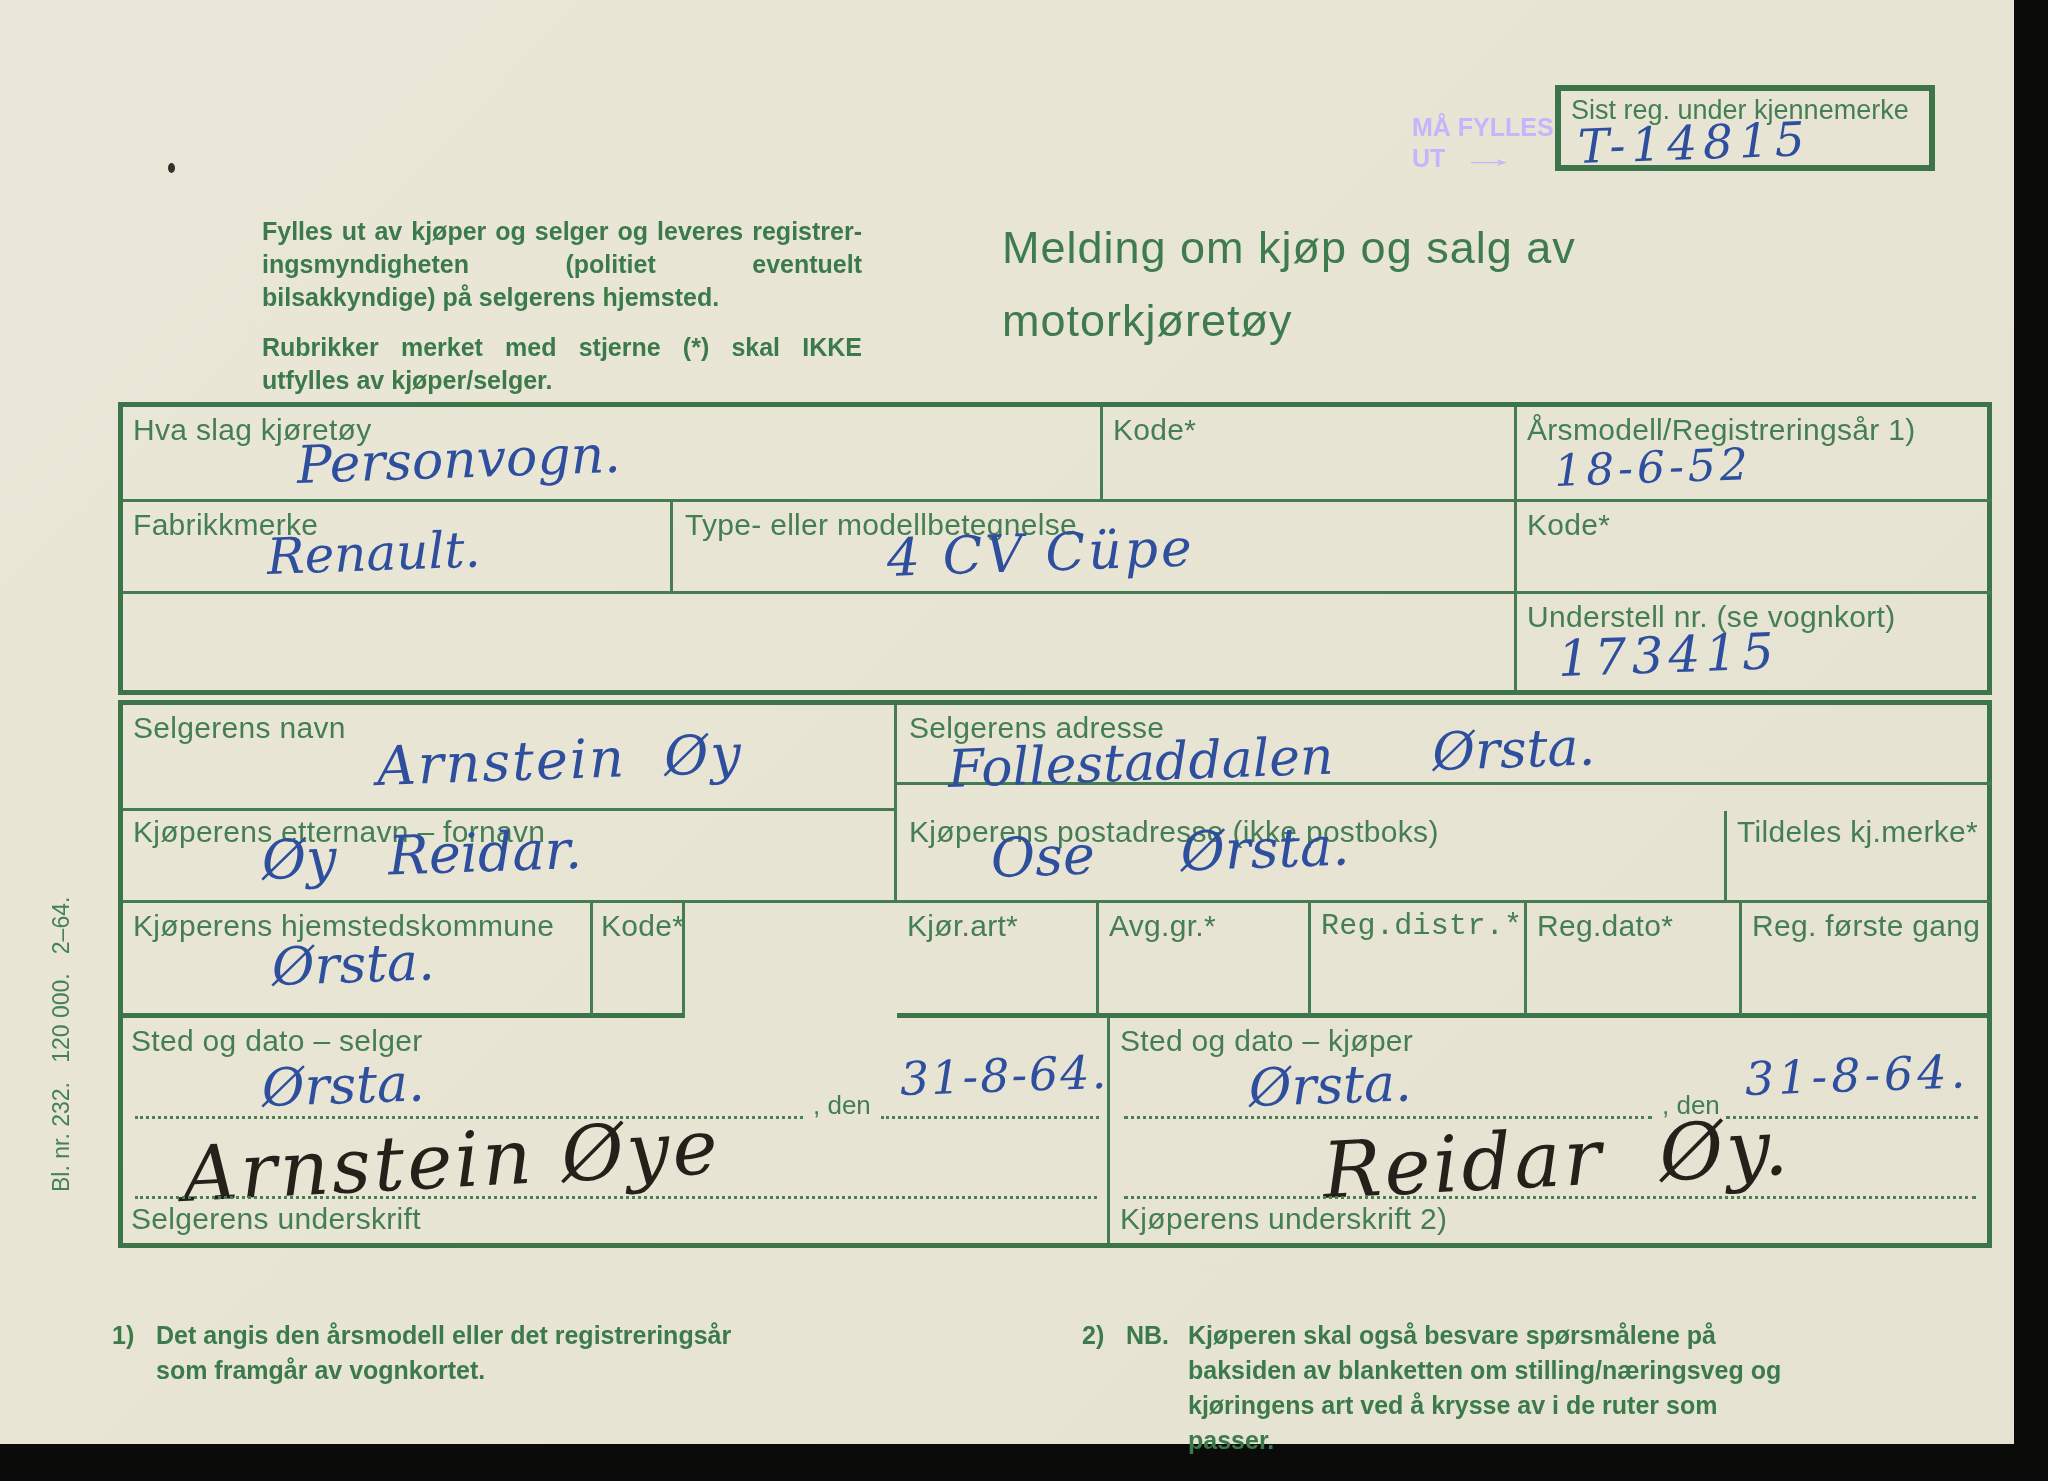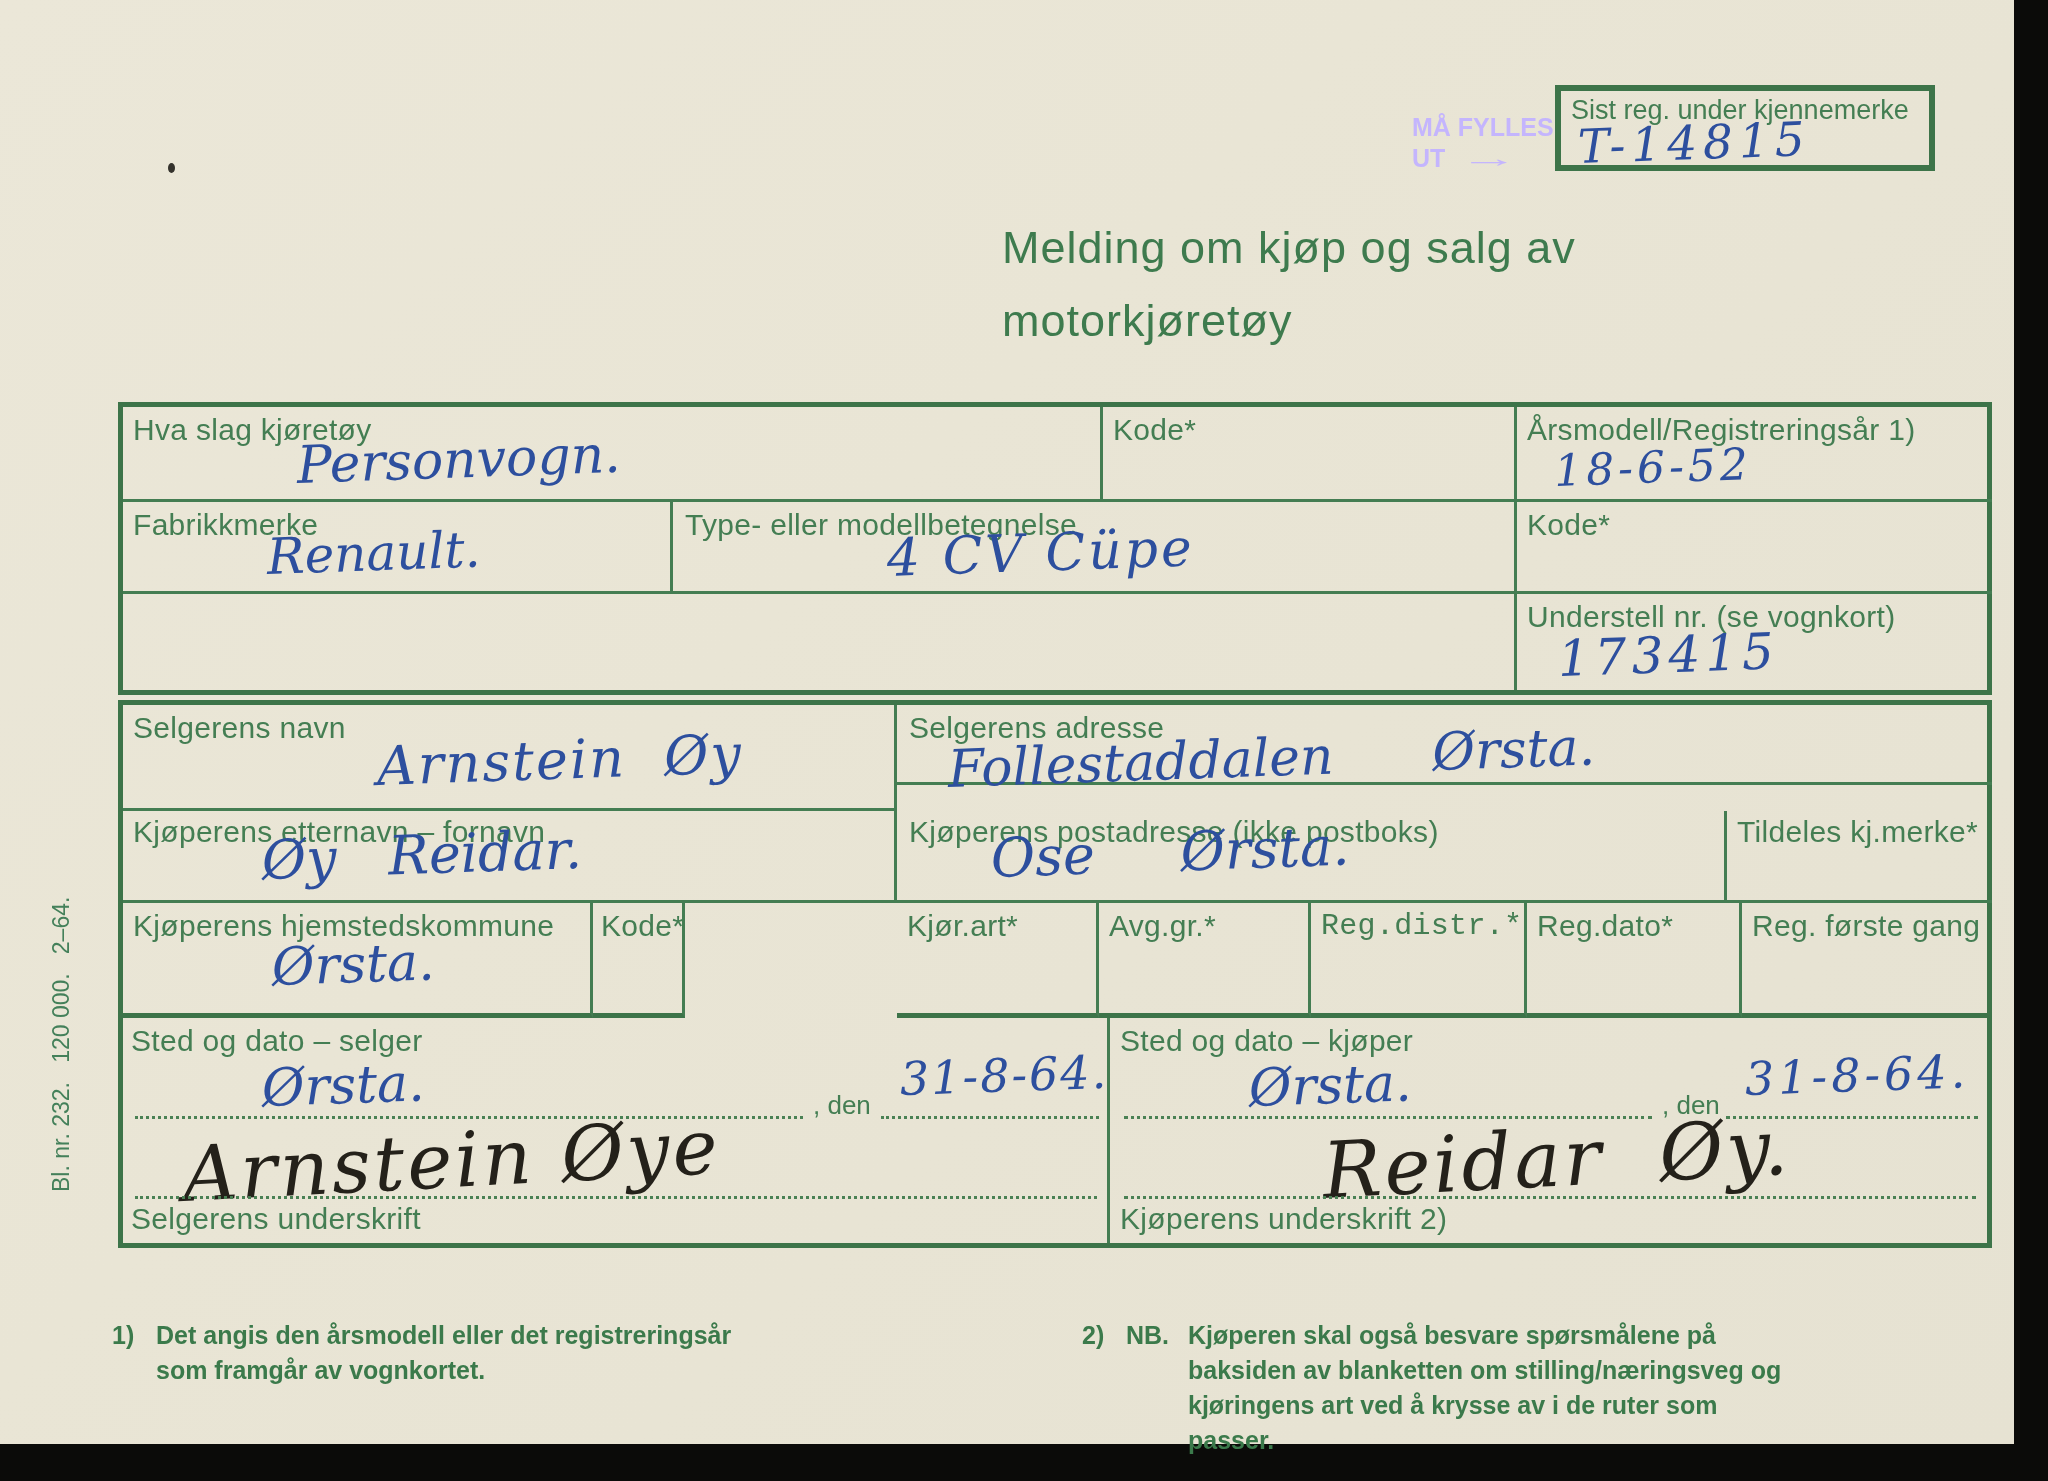--- a/index.html
+++ b/index.html
@@ -56,20 +56,24 @@
   <div id="mustfill">
     <div>MÅ FYLLES</div>
     <div><span>UT</span><span class="arrow">→</span></div>
   </div>
 
   <div id="regbox">
     <div style="position:absolute;left:10px;top:4px;font-size:27px;color:#447e53;">Sist reg. under kjennemerke</div>
     <div class="hand" style="left:18px;top:28px;font-size:47px;letter-spacing:6px;">T-14815</div>
   </div>
 
+  <div id="instr">
+    <div class="para">Fylles ut av kjøper og selger og leveres registrer- ingsmyndigheten (politiet eventuelt bilsakkyndige) på selgerens hjemsted.</div>
+    <div class="para p2">Rubrikker merket med stjerne (*) skal IKKE utfylles av kjøper/selger.</div>
+  </div>
 
   <div id="title">Melding om kjøp og salg av motorkjøretøy</div>
 
   <div class="tbl" style="left:118px;top:402px;width:1874px;height:293px;">
     <div class="cell br bb" style="left:0;top:0;width:980px;height:95px;">
       <div class="lbl" style="left:10px;top:6px;">Hva slag kjøretøy</div>
       <div class="hand" style="left:175px;top:28px;font-size:52px;">Personvogn.</div>
     </div>
     <div class="cell br bb" style="left:980px;top:0;width:414px;height:95px;">
       <div class="lbl" style="left:10px;top:6px;">Kode*</div>

